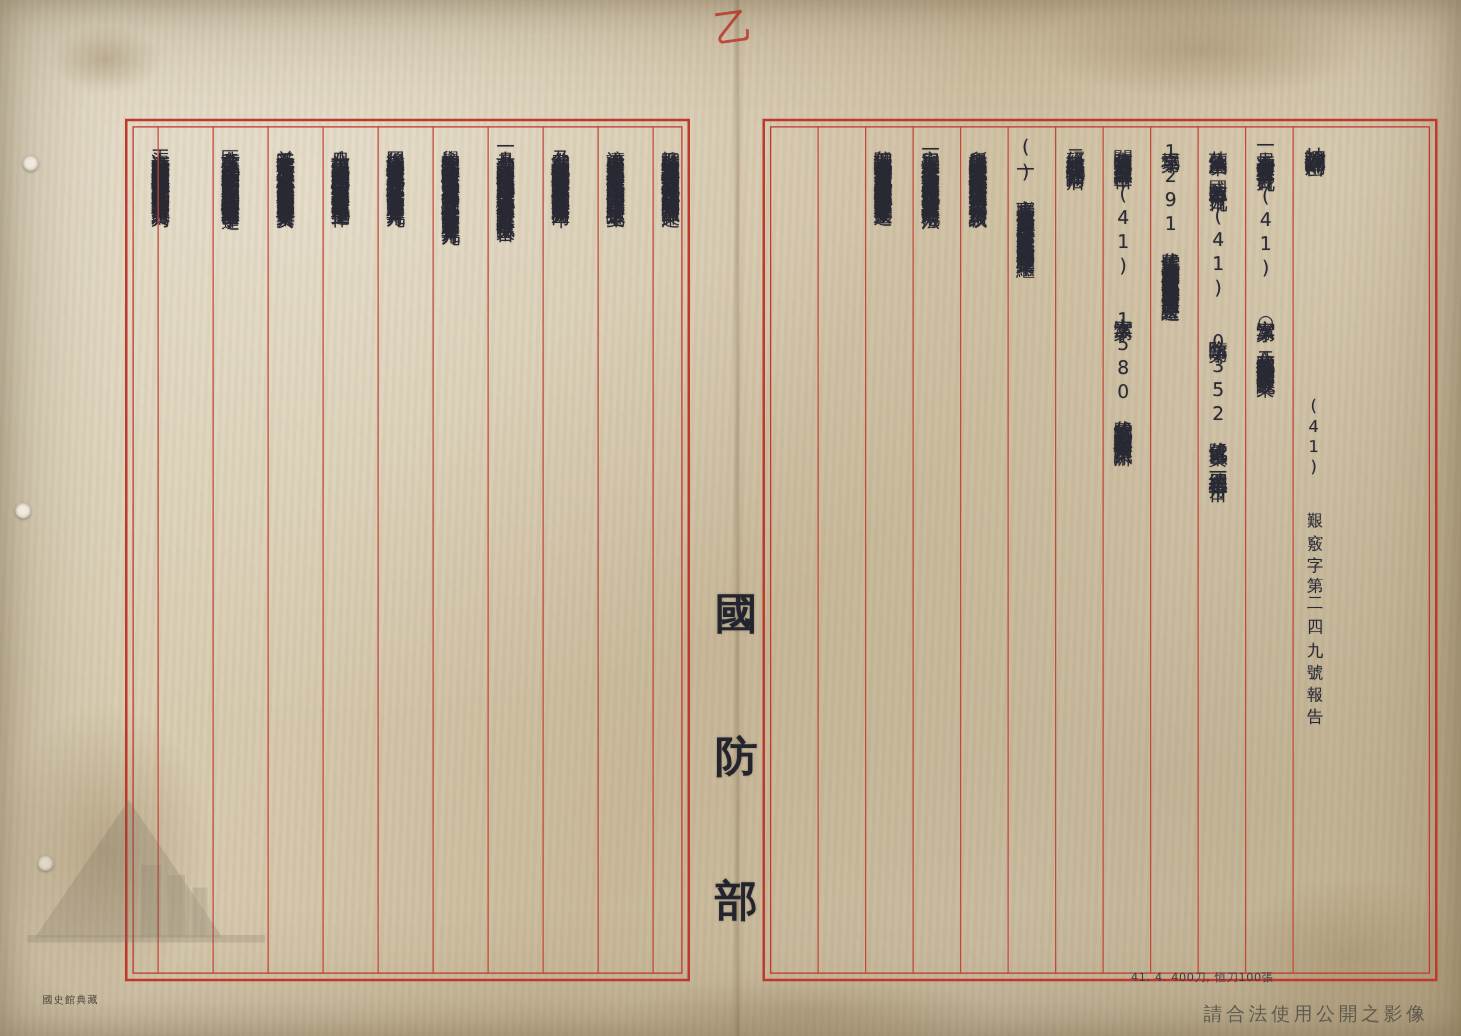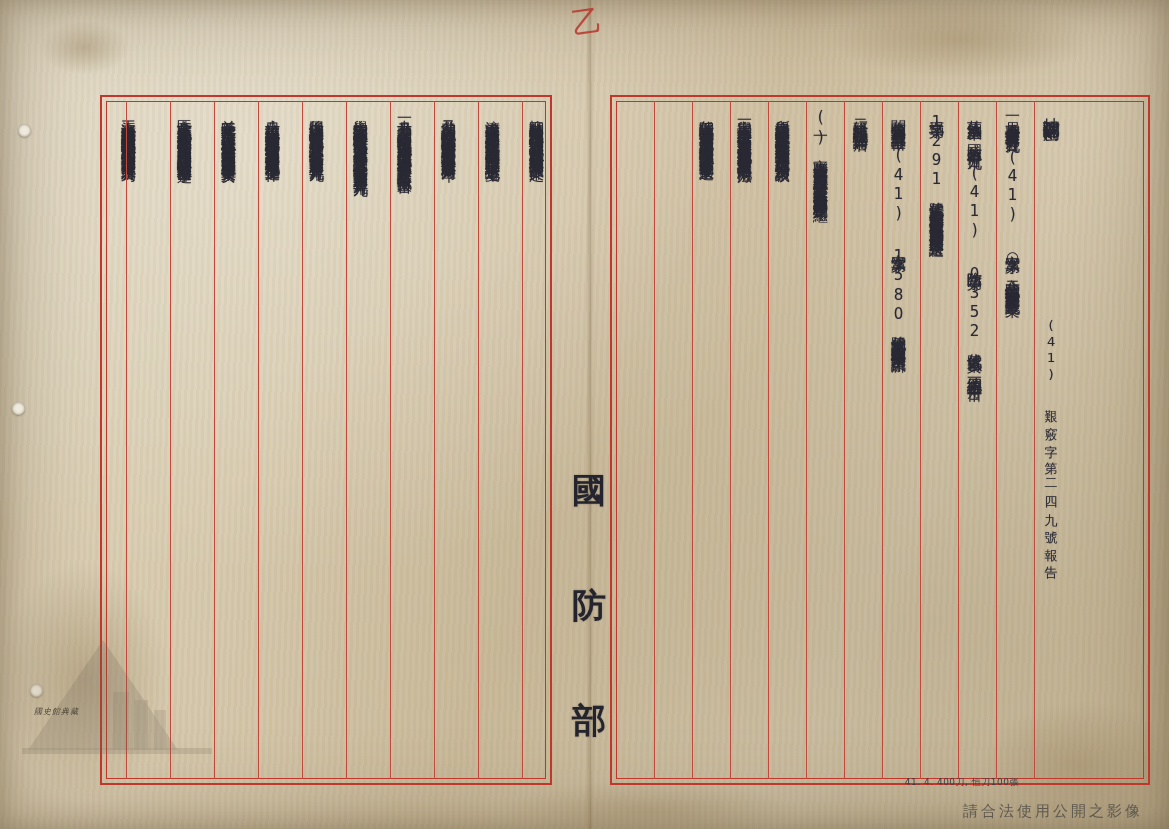--- a/index.html
+++ b/index.html
@@ -117,25 +117,24 @@
 
   
   .wm {
     position: absolute;
     left: 18px; top: 630px;
     width: 205px; height: 135px;
     opacity: 0.38;
   }
   .wm-text {
     position: absolute;
-    left: 34px; top: 706px;
+    left: 34px; top: 794px;
     font-size: 8px;
     color: #4a4438;
     letter-spacing: 1px;
-    font-style: italic;
   }
   
   .print-note {
     position: absolute;
     right: 150px; bottom: 40px;
     font-size: 9px;
     color: #3b3b44;
     letter-spacing: 0.5px;
     margin-left: 44px;
   }

